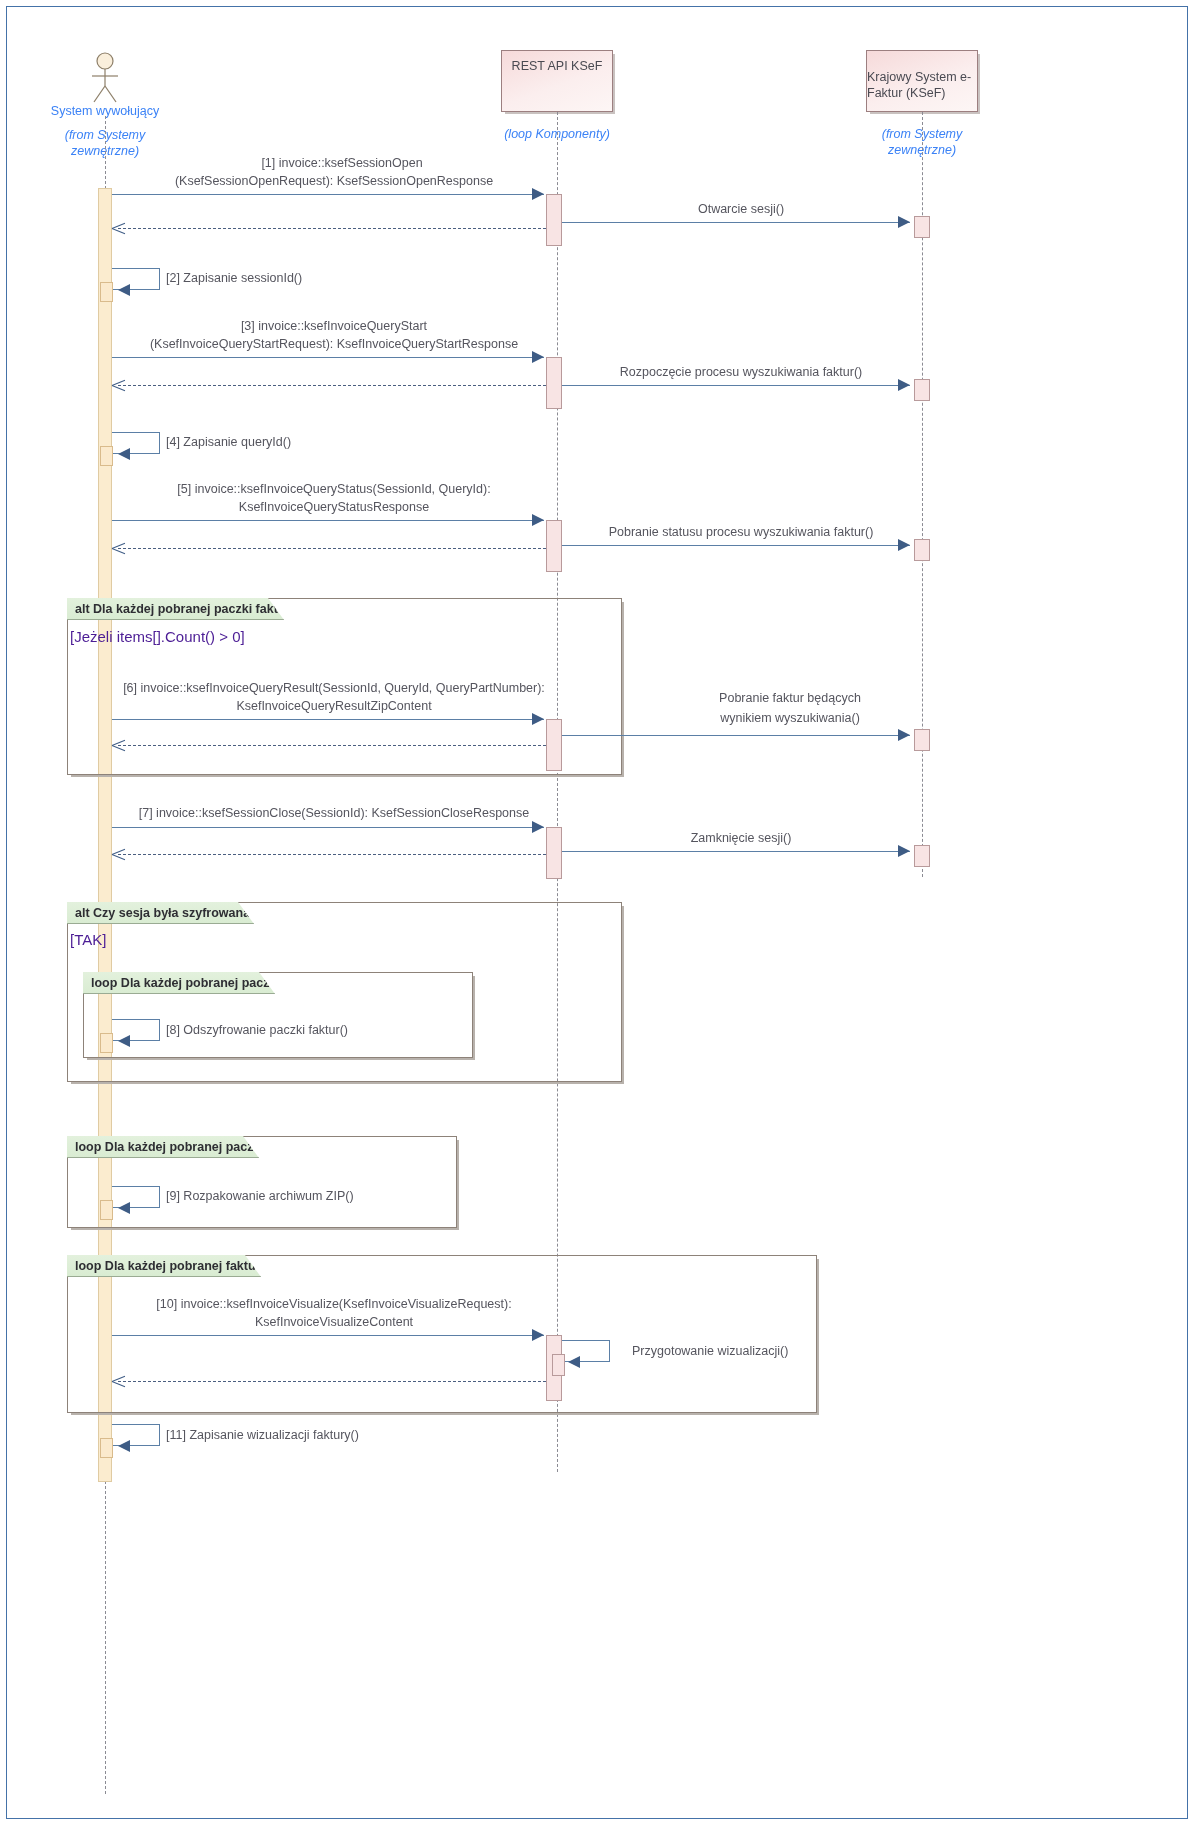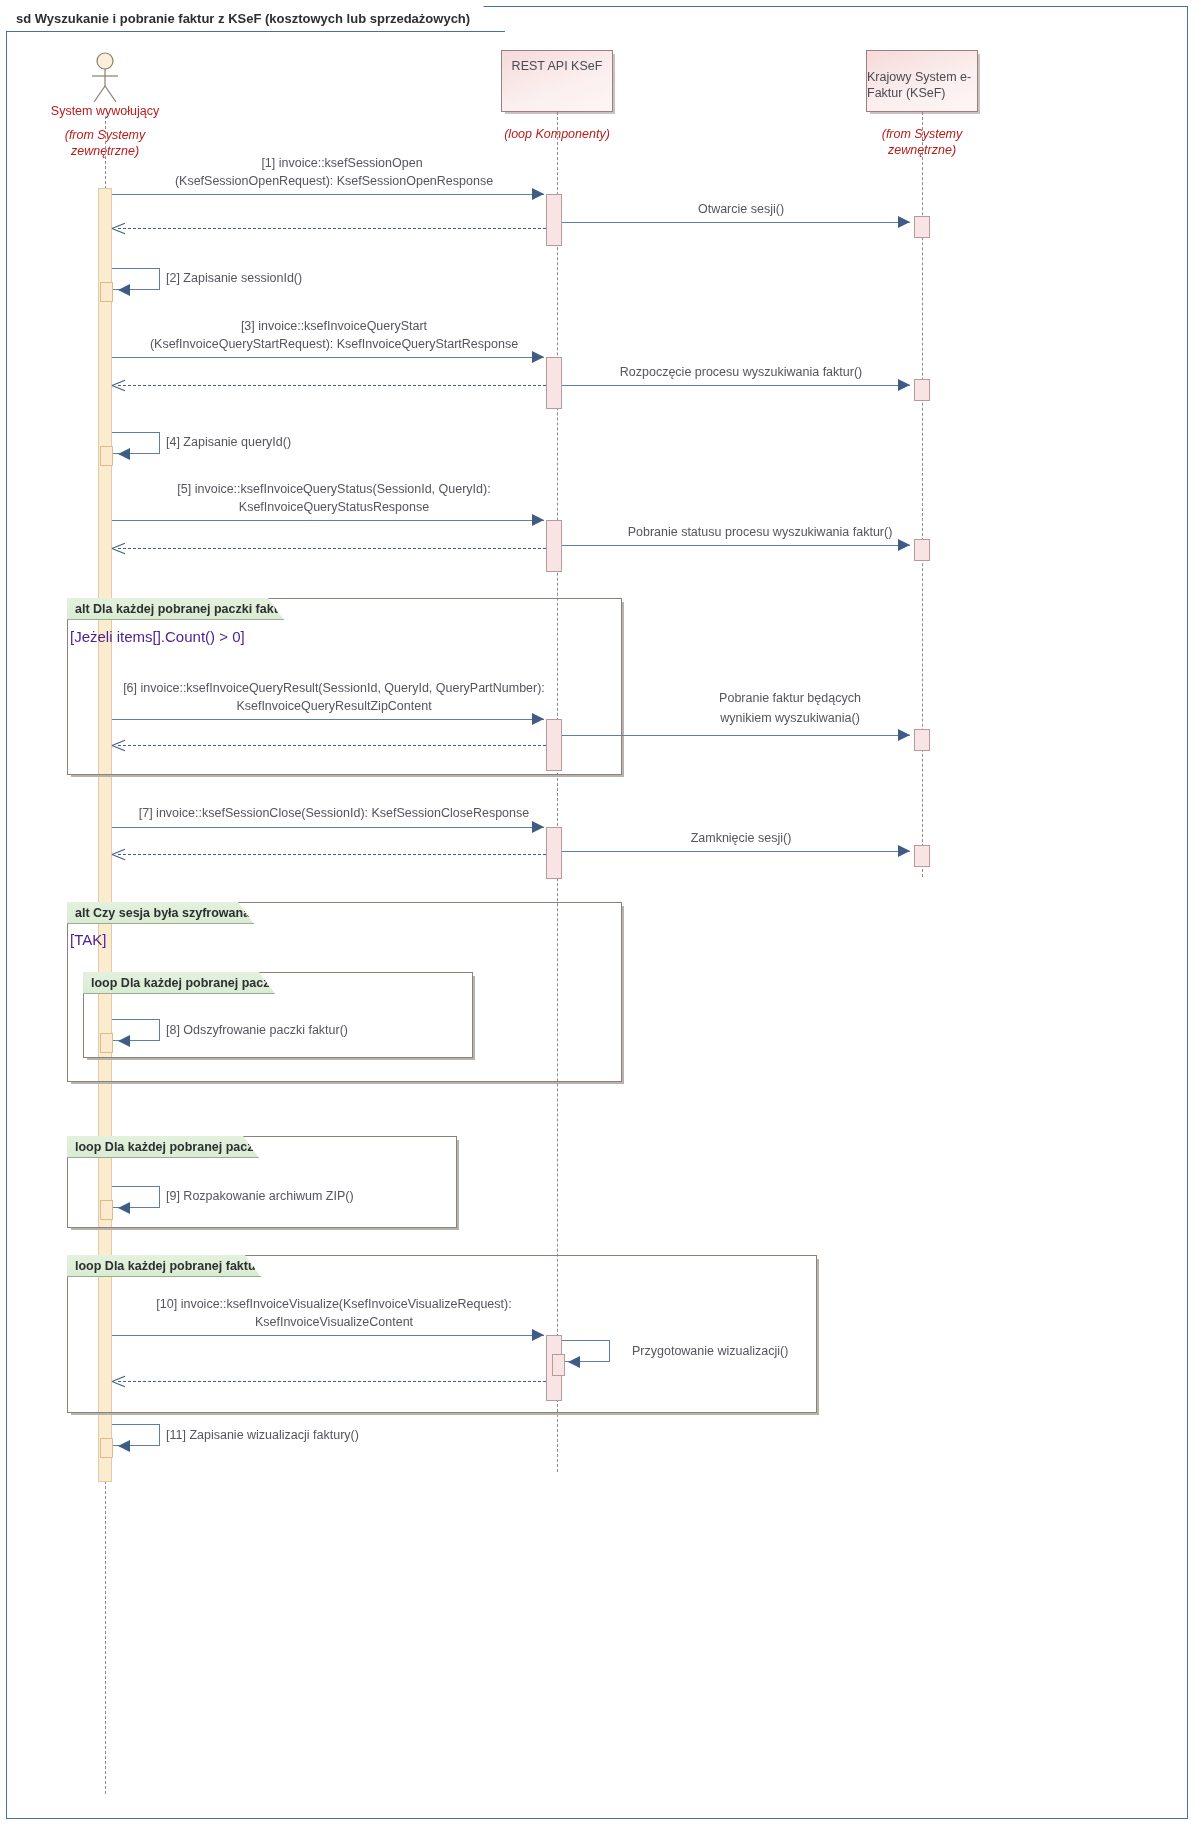--- a/index.html
+++ b/index.html
@@ -43,21 +43,21 @@
     color: #2e2e33;
     white-space: nowrap;
     clip-path: polygon(0 0, calc(100% - 22px) 0, 100% 100%, 0 100%);
   }
 
   
   .actor-label, .obj-sub {
     position: absolute;
     text-align: center;
     font-size: 12.5px;
-    color: #b91c1c;
+    color: #3b82f6;
     white-space: nowrap;
   }
   .obj-sub { font-style: italic; }
 
   .obj-box {
     position: absolute;
     box-sizing: border-box;
     border: 1px solid #9c7f80;
     background: linear-gradient(160deg, #f6dada 0%, #fbeeee 55%, #fdf6f5 100%);
     box-shadow: 3px 3px 0 -1px #c9c2c0;
@@ -172,21 +172,20 @@
     color: #4c1d95;
     white-space: nowrap;
   }
 </style>
 </head>
 <body>
 
 <div id="canvas">
 
   <div class="sd-frame"></div>
-  <div class="sd-tab">sd Wyszukanie i pobranie faktur z KSeF (kosztowych lub sprzedażowych)</div>
 
   <svg style="position:absolute; left:84px; top:52px; width:42px; height:52px;">
     <circle cx="21" cy="9" r="8" fill="#faefdc" stroke="#8d7f69" stroke-width="1.2"></circle>
     <line x1="21" y1="17" x2="21" y2="34" stroke="#8d7f69" stroke-width="1.2"></line>
     <line x1="8" y1="24" x2="34" y2="24" stroke="#8d7f69" stroke-width="1.2"></line>
     <line x1="21" y1="34" x2="10" y2="50" stroke="#8d7f69" stroke-width="1.2"></line>
     <line x1="21" y1="34" x2="32" y2="50" stroke="#8d7f69" stroke-width="1.2"></line>
   </svg>
   <div class="actor-label" style="left:25px; top:104px; width:160px;">System wywołujący</div>
   <div class="obj-sub" style="left:25px; top:128px; width:160px;">(from Systemy</div>
@@ -247,21 +246,21 @@
   <div class="msg-label left" style="left:166px; top:434px; width:300px;">[4] Zapisanie queryId()</div>
 
   <div class="msg-label" style="left:112px; top:481px; width:444px;">[5] invoice::ksefInvoiceQueryStatus(SessionId, QueryId):</div>
   <div class="msg-label" style="left:112px; top:499px; width:444px;">KsefInvoiceQueryStatusResponse</div>
   <div class="msg-line" style="left:112px; top:520px; width:432px;"></div>
   <div class="arrow-r" style="left:532px; top:514px;"></div>
   <div class="act" style="left:546px; top:520px; width:16px; height:52px;"></div>
   <div class="msg-line dashed" style="left:118px; top:548px; width:428px;"></div>
   <div class="arrow-l-open" style="left:112px; top:542px;"></div>
 
-  <div class="msg-label" style="left:562px; top:524px; width:358px;padding-left:19px;">Pobranie statusu procesu wyszukiwania faktur()</div>
+  <div class="msg-label" style="left:562px; top:524px; width:358px;">Pobranie statusu procesu wyszukiwania faktur()</div>
   <div class="msg-line" style="left:562px; top:545px; width:348px;"></div>
   <div class="arrow-r" style="left:898px; top:539px;"></div>
   <div class="act" style="left:914px; top:539px; width:16px; height:22px;"></div>
 
   <div class="frag" style="left:67px; top:598px; width:555px; height:177px;"></div>
   <div class="frag-tab" style="left:67px; top:598px; width:217px;">alt Dla każdej pobranej paczki faktur</div>
   <div class="frag-guard" style="left:70px; top:628px;">[Jeżeli items[].Count() &gt; 0]</div>
 
   <div class="msg-label" style="left:112px; top:680px; width:444px;">[6] invoice::ksefInvoiceQueryResult(SessionId, QueryId, QueryPartNumber):</div>
   <div class="msg-label" style="left:112px; top:698px; width:444px;">KsefInvoiceQueryResultZipContent</div>

